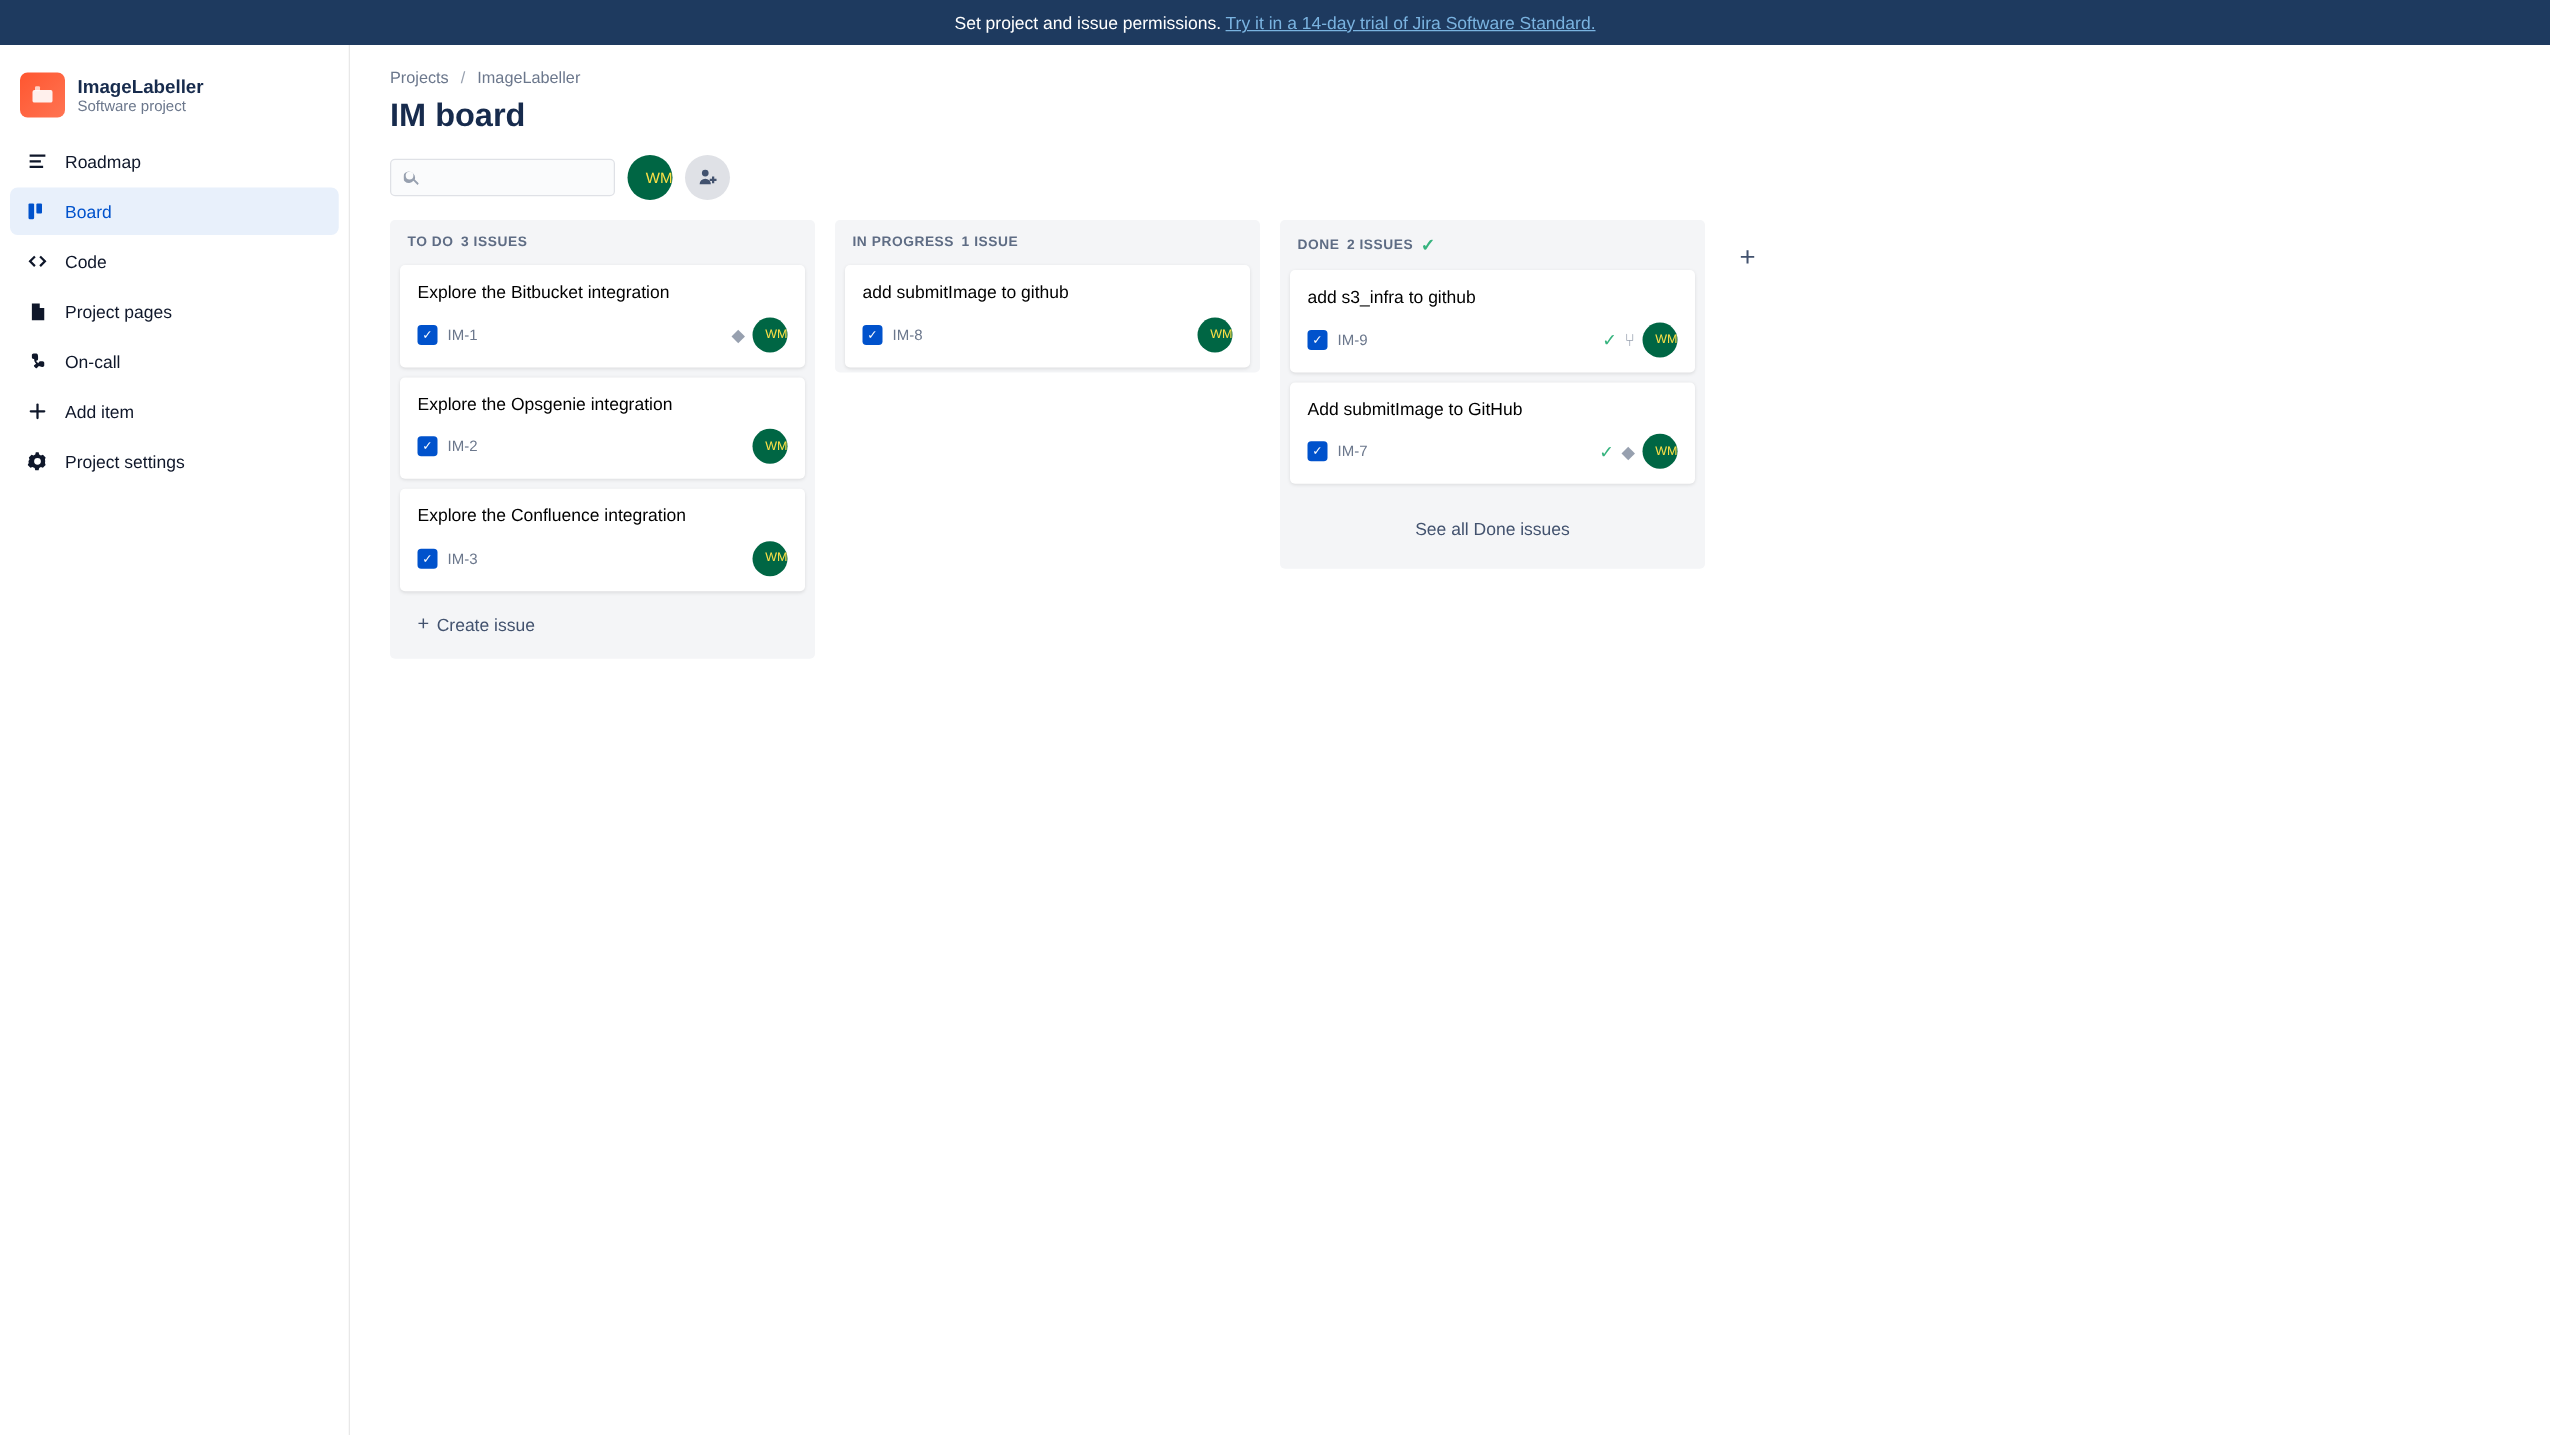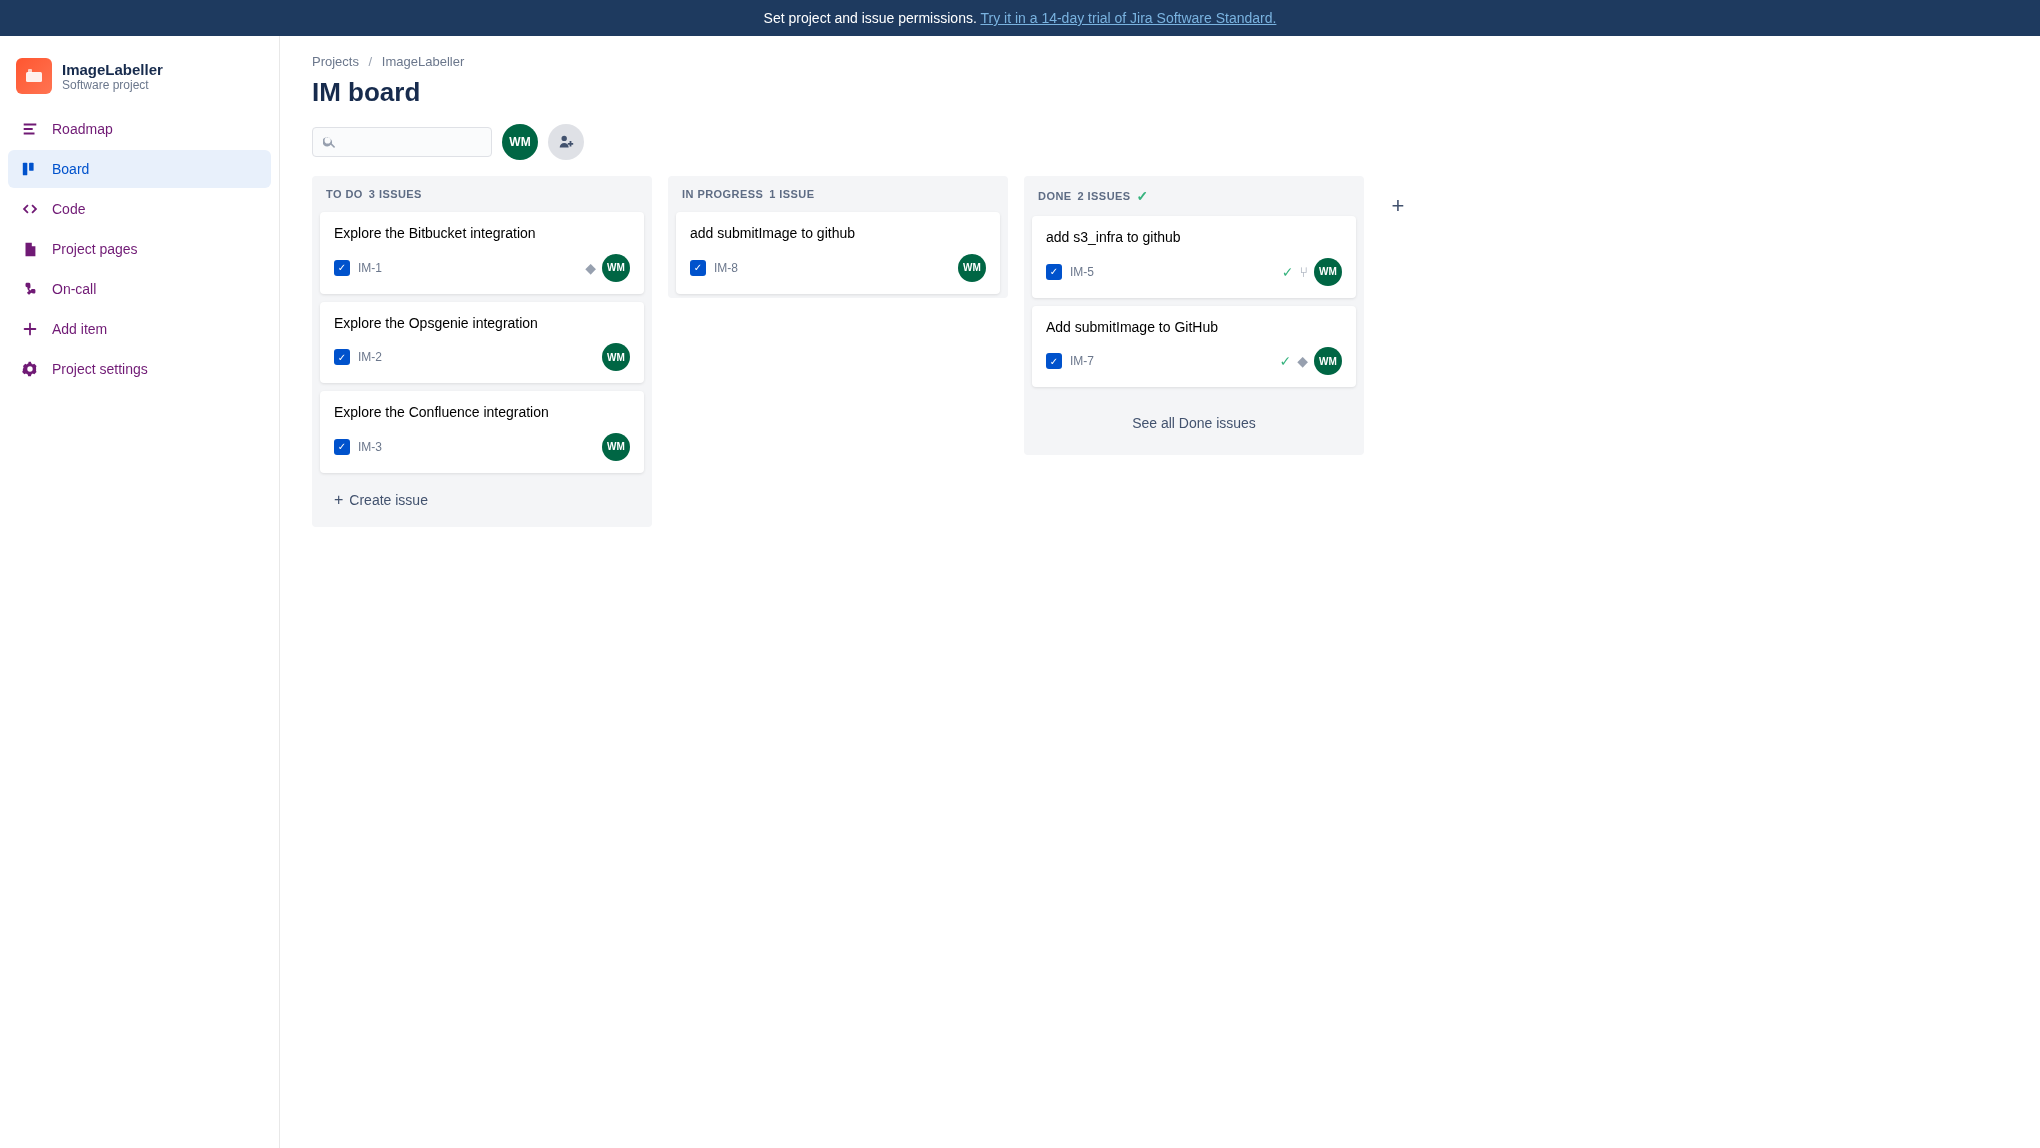--- a/index.html
+++ b/index.html
@@ -50,21 +50,21 @@
     .sidebar-project-type { font-size: 12px; color: #6b778c; }
 
     .sidebar-nav { display: flex; flex-direction: column; gap: 2px; padding: 0 8px; }
     .sidebar-item {
       display: flex;
       align-items: center;
       gap: 12px;
       padding: 9px 12px;
       border-radius: 6px;
       cursor: pointer;
-      color: #701a75;
+      color: #0f172a;
       font-size: 14px;
       font-weight: 500;
       transition: background 0.15s;
     }
     .sidebar-item.active { background: #e8f0fb; color: #0052cc; }
     .sidebar-item .nav-icon { width: 20px; height: 20px; display: flex; align-items: center; justify-content: center; flex-shrink: 0; }
 
     
     .main-content {
       flex: 1;
@@ -111,26 +111,26 @@
       background: transparent;
       font-size: 14px;
       color: #172b4d;
       width: 100%;
     }
     .avatar-circle {
       width: 36px;
       height: 36px;
       border-radius: 50%;
       background: #006644;
-      color: #ffffff;
+      color: #fde047;
       font-size: 12px;
-      font-weight: 700;
-      display: flex;
-      align-items: center;
-      justify-content: center;
+      font-weight: 400;
+      display: flex;
+      align-items: center;
+      justify-content: flex-end;
       cursor: pointer;
       flex-shrink: 0;
     }
     .avatar-add {
       width: 36px;
       height: 36px;
       border-radius: 50%;
       background: #dfe1e6;
       color: #42526e;
       font-size: 18px;
@@ -472,21 +472,21 @@
           <span>2 ISSUES</span>
           <span class="done-check">✓</span>
         </div>
         <div class="column-cards">
 
           <div class="card">
             <div class="card-title">add s3_infra to github</div>
             <div class="card-footer">
               <div class="card-meta">
                 <div class="card-checkbox">✓</div>
-                <span class="card-id">IM-5</span>
+                <span class="card-id">IM-9</span>
               </div>
               <div class="card-icons">
                 <span class="card-icon-btn" style="color:#36b37e;">✓</span>
                 <span class="card-icon-btn">⑂</span>
                 <div class="avatar-circle" style="width:28px;height:28px;font-size:10px;">WM</div>
               </div>
             </div>
           </div>
 
           <div class="card">

